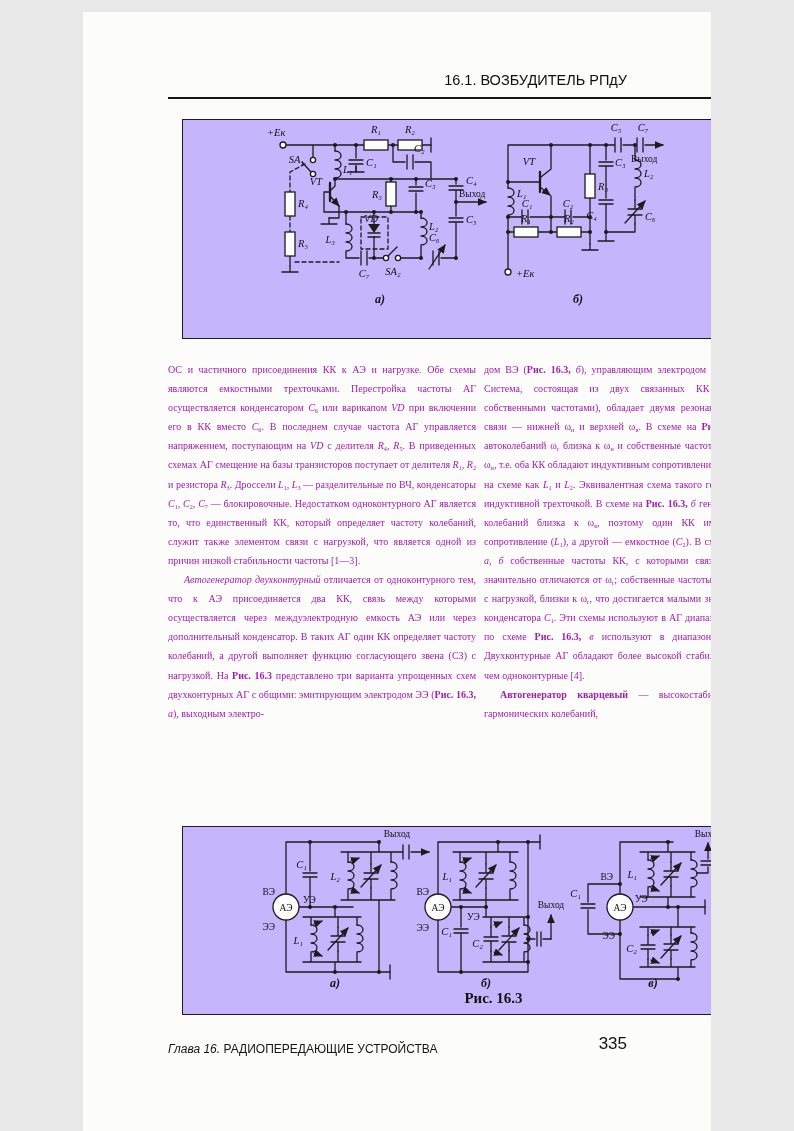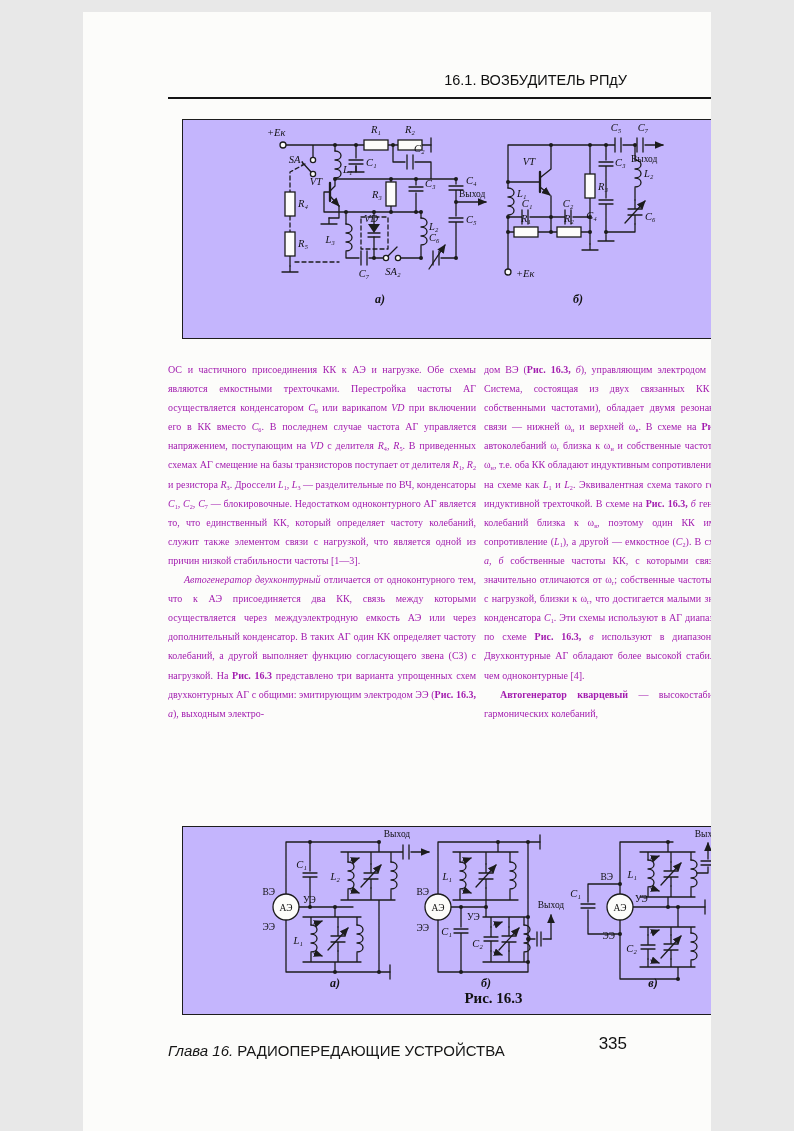--- a/index.html
+++ b/index.html
@@ -17,21 +17,21 @@
   .fig1 .figcap{top:192px;}
   .fig2 .figcap{top:163px;}
   
   .col{top:348px;width:308px;text-align:justify;font-size:10px;line-height:19.1px;color:#a21caf;}
   .colL{left:85px;}
   .colR{left:401px;}
   .col p{margin:0;}
   .col p.ind{text-indent:1.6em;}
   .col sub{font-size:0.62em;vertical-align:-0.28em;line-height:0;}
   
-  .ftr{top:1030px;left:85px;font-family:"Liberation Sans",sans-serif;font-size:15px;color:#161616;}
+  .ftr{top:1030px;left:85px;font-family:"Liberation Sans",sans-serif;font-size:12px;color:#161616;}
   .ftr .it{font-style:italic;}
   .pgnum{top:1022px;right:84px;font-family:"Liberation Sans",sans-serif;font-size:17px;color:#111;text-align:center;}
   
   svg{display:block;}
   .w{stroke:#1c1c1c;stroke-width:1.3;fill:none;stroke-linecap:round;stroke-linejoin:round;}
   .w2{stroke:#1c1c1c;stroke-width:2.3;fill:none;stroke-linecap:round;}
   .dash{stroke-dasharray:4 3;}
   .cmp{stroke:#1c1c1c;stroke-width:1.3;fill:#fcfcfa;}
   .dotc{fill:#1c1c1c;stroke:none;}
   .oc{fill:#fcfcfa;stroke:#1c1c1c;stroke-width:1.3;}

